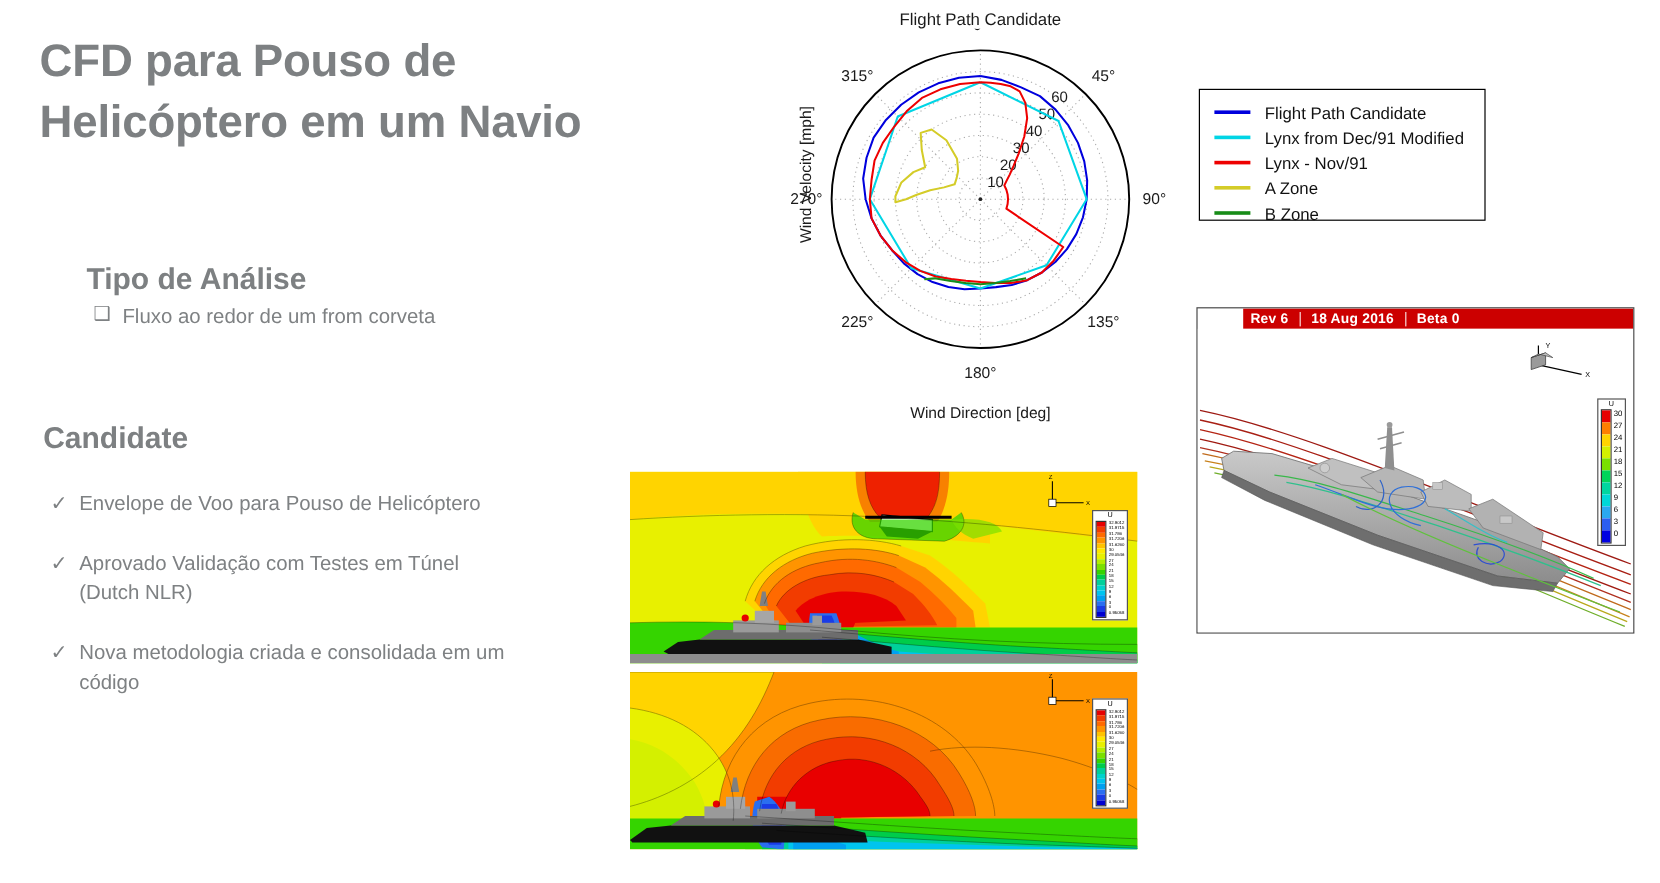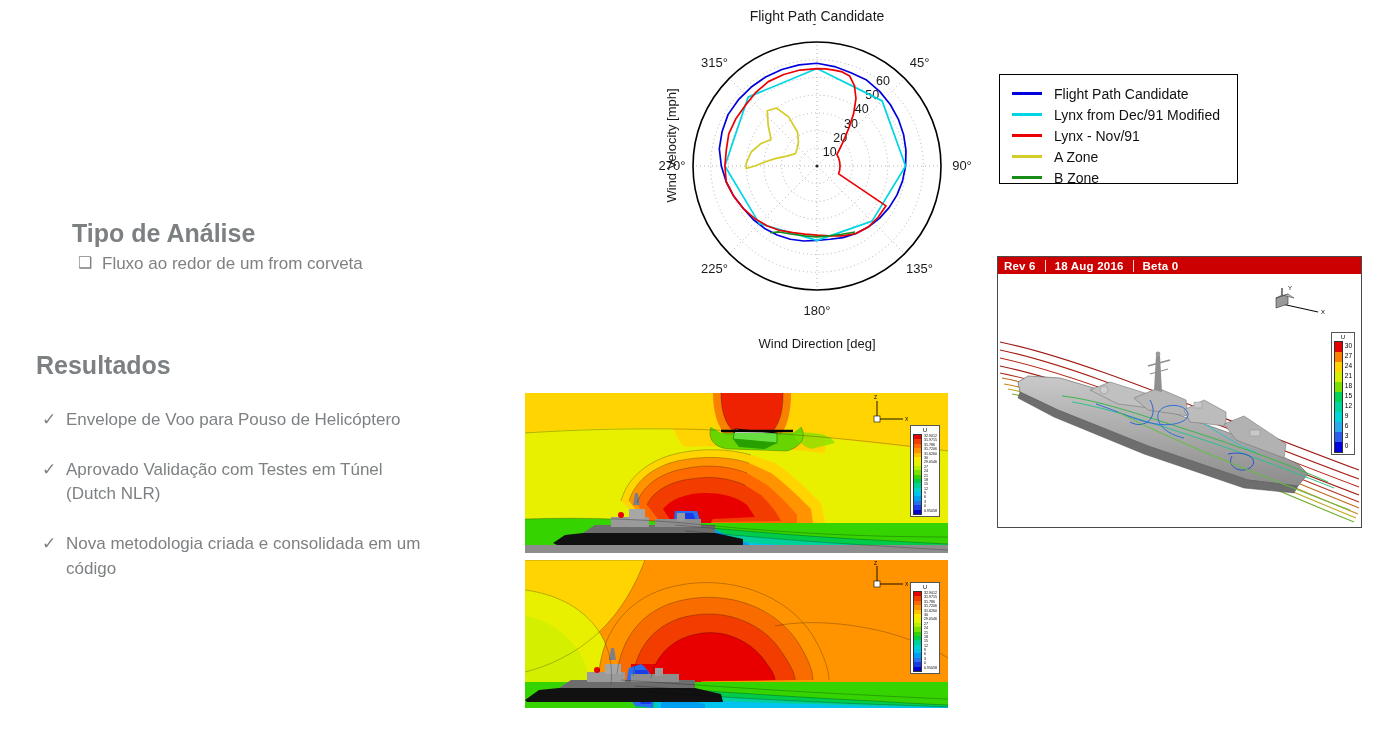--- a/index.html
+++ b/index.html
@@ -72,20 +72,21 @@
   .ship-panel{
     position:absolute;left:997px;top:256px;width:365px;height:272px;
     border:1px solid #4a4a4a;background:#fff;box-sizing:border-box;
     overflow:hidden;
   }
   .ship-banner{
     height:17px;background:#cc0000;color:#fff;
     font-size:11.5px;font-weight:bold;
     display:flex;align-items:center;padding-left:6px;
     letter-spacing:0.2px;
+    margin-left:38px;
   }
   .ship-banner .sep{
     display:inline-block;width:1px;height:12px;background:#fff;
     margin:0 9px;opacity:.85;
   }
   .ship-canvas{position:relative;width:100%;height:253px;background:#fff;}
 
   
   .uleg{
     position:absolute;background:#fff;border:1px solid #555;
@@ -104,31 +105,37 @@
   .cfd-top{left:525px;top:393px;width:423px;height:160px;}
   .cfd-bot{left:525px;top:560px;width:423px;height:148px;}
 
   .tiny-num{font-size:4.6px;line-height:4.9px;}
 </style>
 </head>
 <body>
 
 <div class="slide">
 
+  <div class="title-block">
+    <div class="slide-title">
+      <span class="t-line">CFD para Pouso de</span>
+      <span class="t-line">Helicóptero em um Navio</span>
+    </div>
+  </div>
 
   <div class="section" style="top:218px;margin-left:36px;">
     <div class="section-heading">Tipo de Análise</div>
     <div class="bullet-row">
       <span class="bullet-mark sq">❑</span>
       <span class="bullet-text">Fluxo ao redor de um from corveta</span>
     </div>
   </div>
 
   <div class="section" style="top:350px;">
-    <div class="section-heading">Resultados</div>
+    <div class="section-heading">Candidate</div>
     <div class="results-list" style="margin-top:28px;">
       <div class="bullet-row">
         <span class="bullet-mark">✓</span>
         <span class="bullet-text">Envelope de Voo para Pouso de Helicóptero</span>
       </div>
       <div class="bullet-row">
         <span class="bullet-mark">✓</span>
         <span class="bullet-text">Aprovado Validação com Testes em Túnel (Dutch NLR)</span>
       </div>
       <div class="bullet-row">

